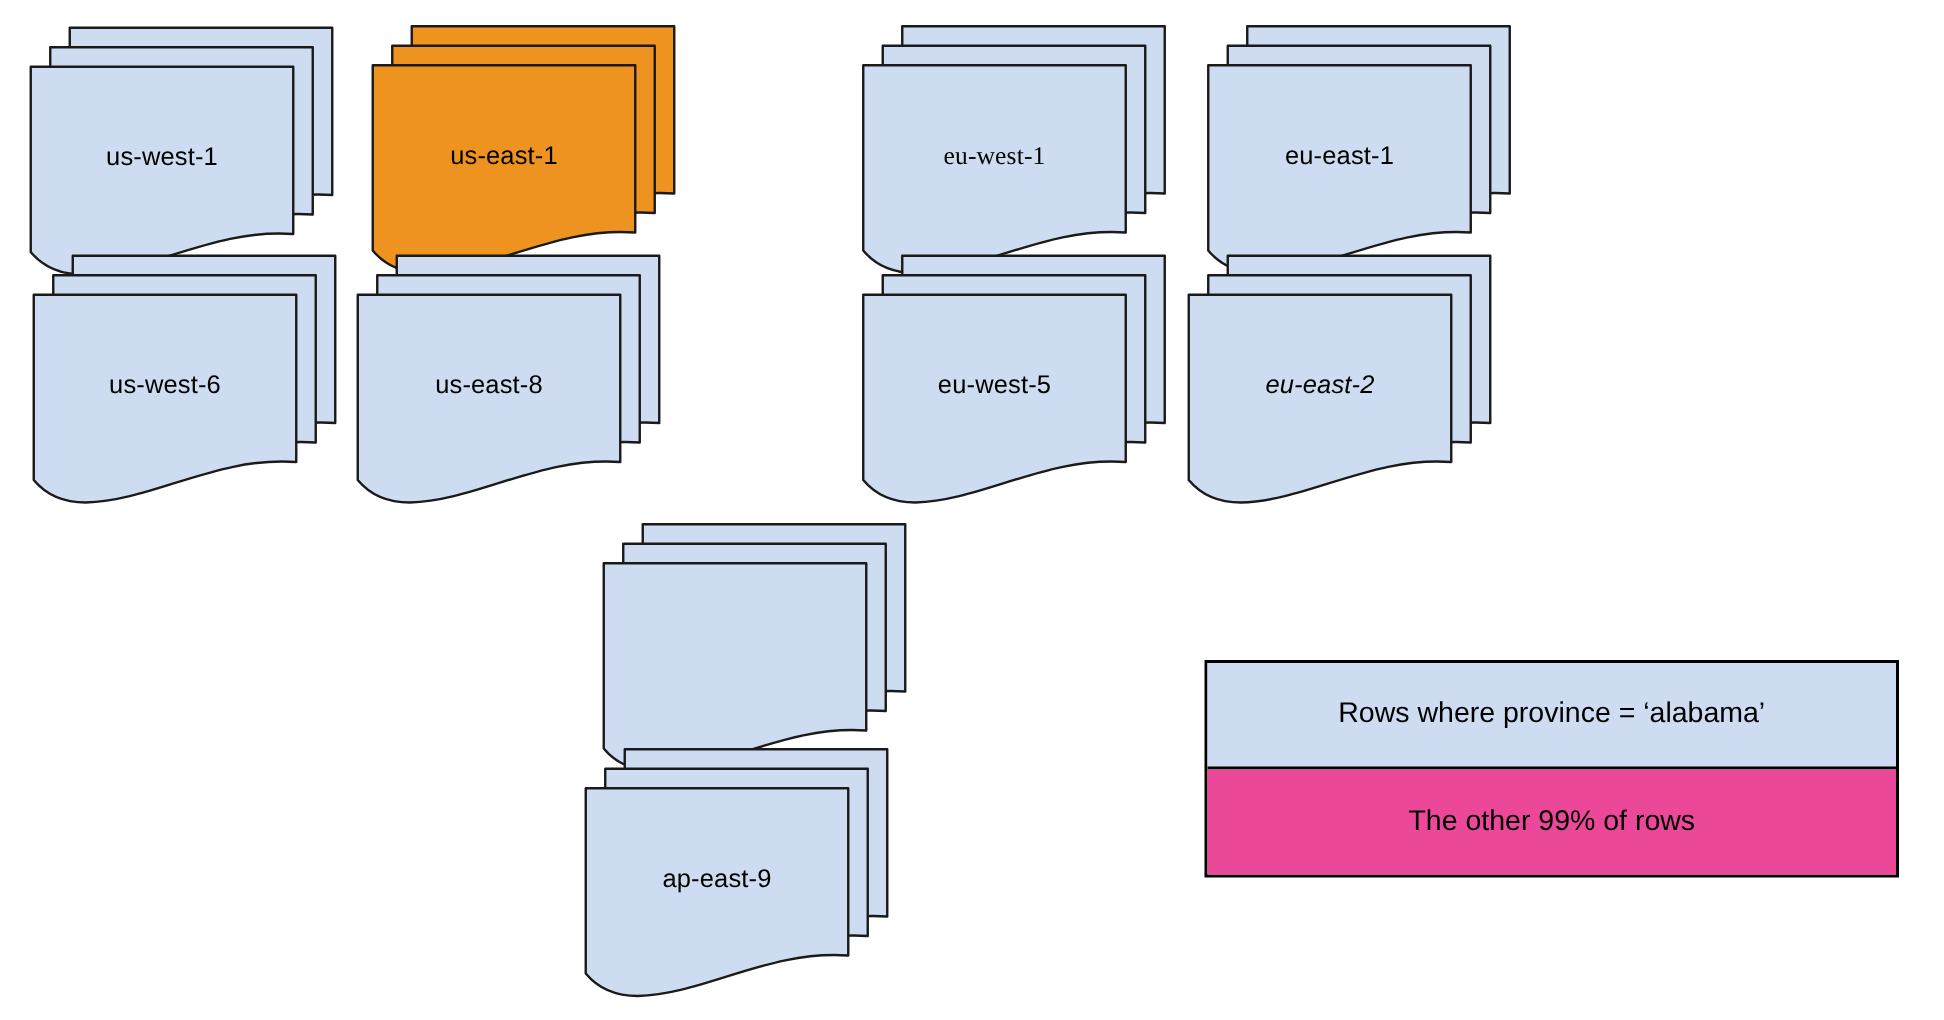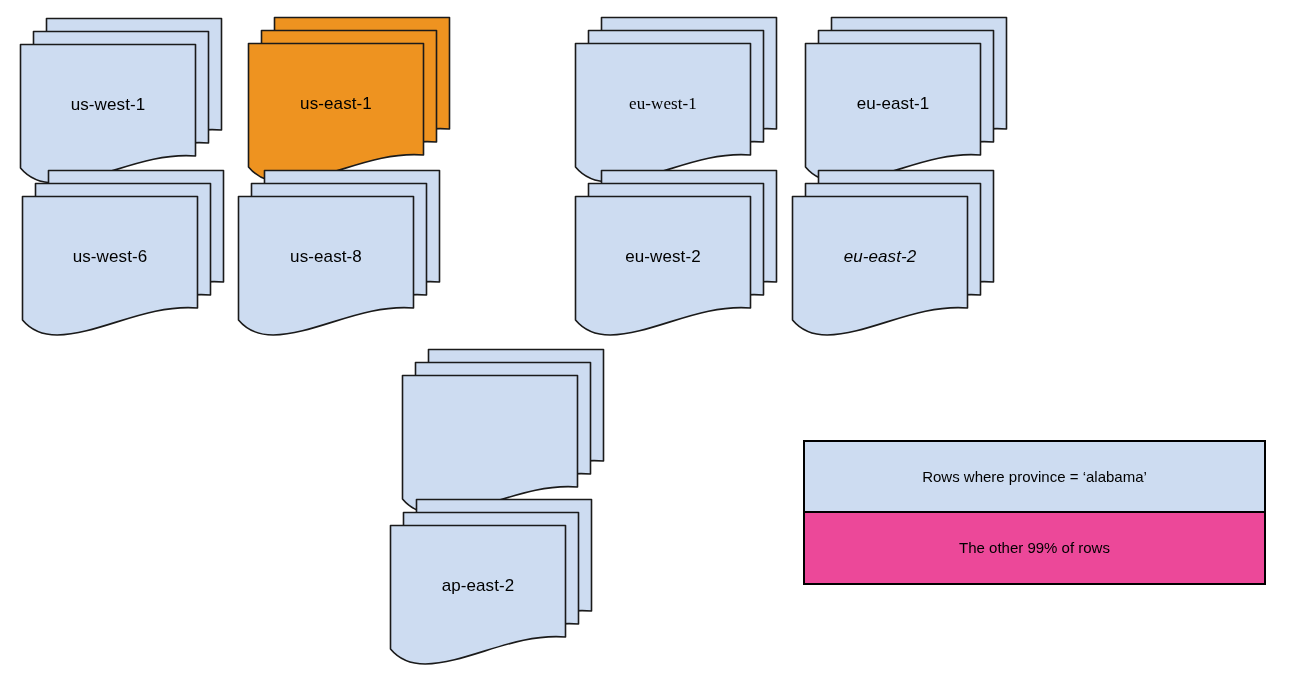--- a/index.html
+++ b/index.html
@@ -58,21 +58,21 @@
     width: 463px;
     height: 145px;
     border: 2px solid #000000;
     box-sizing: border-box;
   }
   .legend-row {
     height: 50%;
     display: flex;
     align-items: center;
     justify-content: center;
-    font-size: 15px;
+    font-size: 19px;
     color: #000000;
     box-sizing: border-box;
   }
   .legend-row.top {
     border-bottom: 2px solid #000000;
   }
 </style>
 </head>
 <body>
 
@@ -168,21 +168,21 @@
           <g transform="translate(26,-26)">
             <path d="M0.5,0.5 L175.5,0.5 L175.5,112 C123.19999999999999,108 79.2,138 35.2,139 C21.119999999999997,139 8.8,134 0.5,124 Z" fill="#cddcf1" stroke="#1a1a1a" stroke-width="1.6" stroke-linejoin="round"></path>
           </g>
           <g transform="translate(13,-13)">
             <path d="M0.5,0.5 L175.5,0.5 L175.5,112 C123.19999999999999,108 79.2,138 35.2,139 C21.119999999999997,139 8.8,134 0.5,124 Z" fill="#cddcf1" stroke="#1a1a1a" stroke-width="1.6" stroke-linejoin="round"></path>
           </g>
           <g transform="translate(0,0)">
             <path d="M0.5,0.5 L175.5,0.5 L175.5,112 C123.19999999999999,108 79.2,138 35.2,139 C21.119999999999997,139 8.8,134 0.5,124 Z" fill="#cddcf1" stroke="#1a1a1a" stroke-width="1.6" stroke-linejoin="round"></path>
           </g>
         </svg>
-        <div class="doc-label">eu-west-2</div>
+        <div class="doc-label">eu-west-5</div>
       </div>
       <div class="doc-stack" style="left: 792px; top: 196px; font-style: italic;">
         <svg viewBox="0 0 230 170" width="230" height="170">
           <g transform="translate(26,-26)">
             <path d="M0.5,0.5 L175.5,0.5 L175.5,112 C123.19999999999999,108 79.2,138 35.2,139 C21.119999999999997,139 8.8,134 0.5,124 Z" fill="#cddcf1" stroke="#1a1a1a" stroke-width="1.6" stroke-linejoin="round"></path>
           </g>
           <g transform="translate(13,-13)">
             <path d="M0.5,0.5 L175.5,0.5 L175.5,112 C123.19999999999999,108 79.2,138 35.2,139 C21.119999999999997,139 8.8,134 0.5,124 Z" fill="#cddcf1" stroke="#1a1a1a" stroke-width="1.6" stroke-linejoin="round"></path>
           </g>
           <g transform="translate(0,0)">
@@ -209,21 +209,21 @@
           <g transform="translate(26,-26)">
             <path d="M0.5,0.5 L175.5,0.5 L175.5,112 C123.19999999999999,108 79.2,138 35.2,139 C21.119999999999997,139 8.8,134 0.5,124 Z" fill="#cddcf1" stroke="#1a1a1a" stroke-width="1.6" stroke-linejoin="round"></path>
           </g>
           <g transform="translate(13,-13)">
             <path d="M0.5,0.5 L175.5,0.5 L175.5,112 C123.19999999999999,108 79.2,138 35.2,139 C21.119999999999997,139 8.8,134 0.5,124 Z" fill="#cddcf1" stroke="#1a1a1a" stroke-width="1.6" stroke-linejoin="round"></path>
           </g>
           <g transform="translate(0,0)">
             <path d="M0.5,0.5 L175.5,0.5 L175.5,112 C123.19999999999999,108 79.2,138 35.2,139 C21.119999999999997,139 8.8,134 0.5,124 Z" fill="#cddcf1" stroke="#1a1a1a" stroke-width="1.6" stroke-linejoin="round"></path>
           </g>
         </svg>
-        <div class="doc-label">ap-east-2</div>
+        <div class="doc-label">ap-east-9</div>
       </div>
     </div>
 
   <div class="legend">
     <div class="legend-row top" style="background:#cddcf1;">
       <span>Rows where province = ‘alabama’</span>
     </div>
     <div class="legend-row bottom" style="background:#ec4899;">
       <span>The other 99% of rows</span>
     </div>

